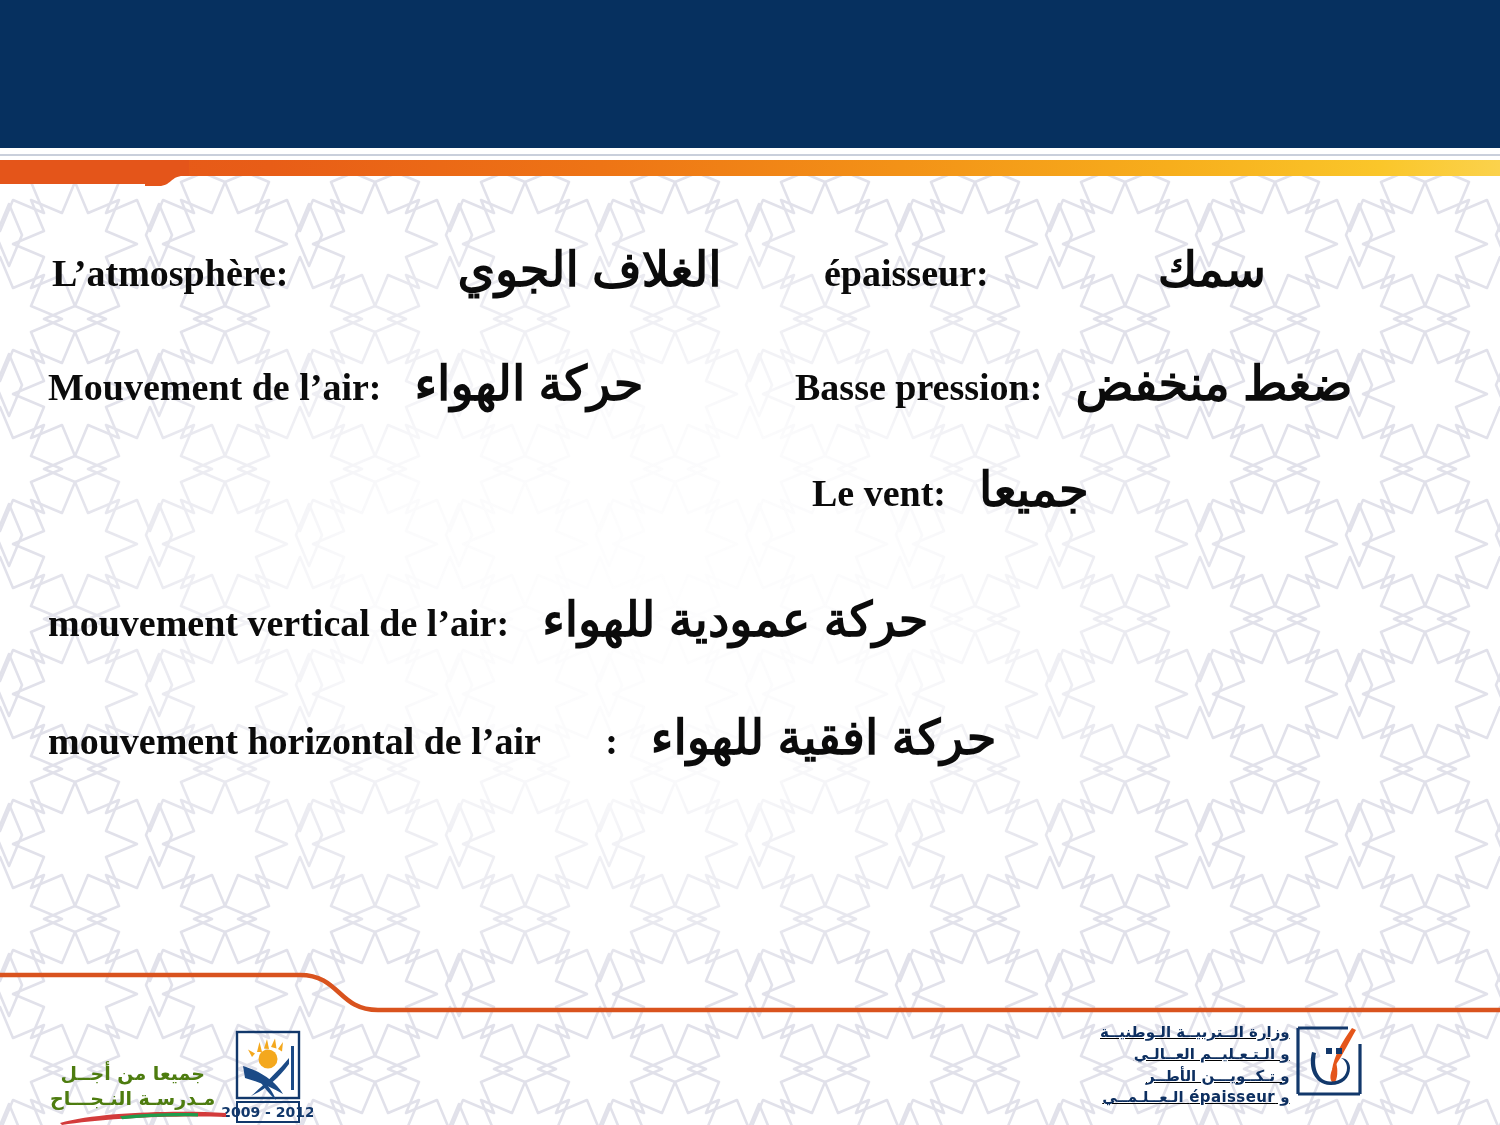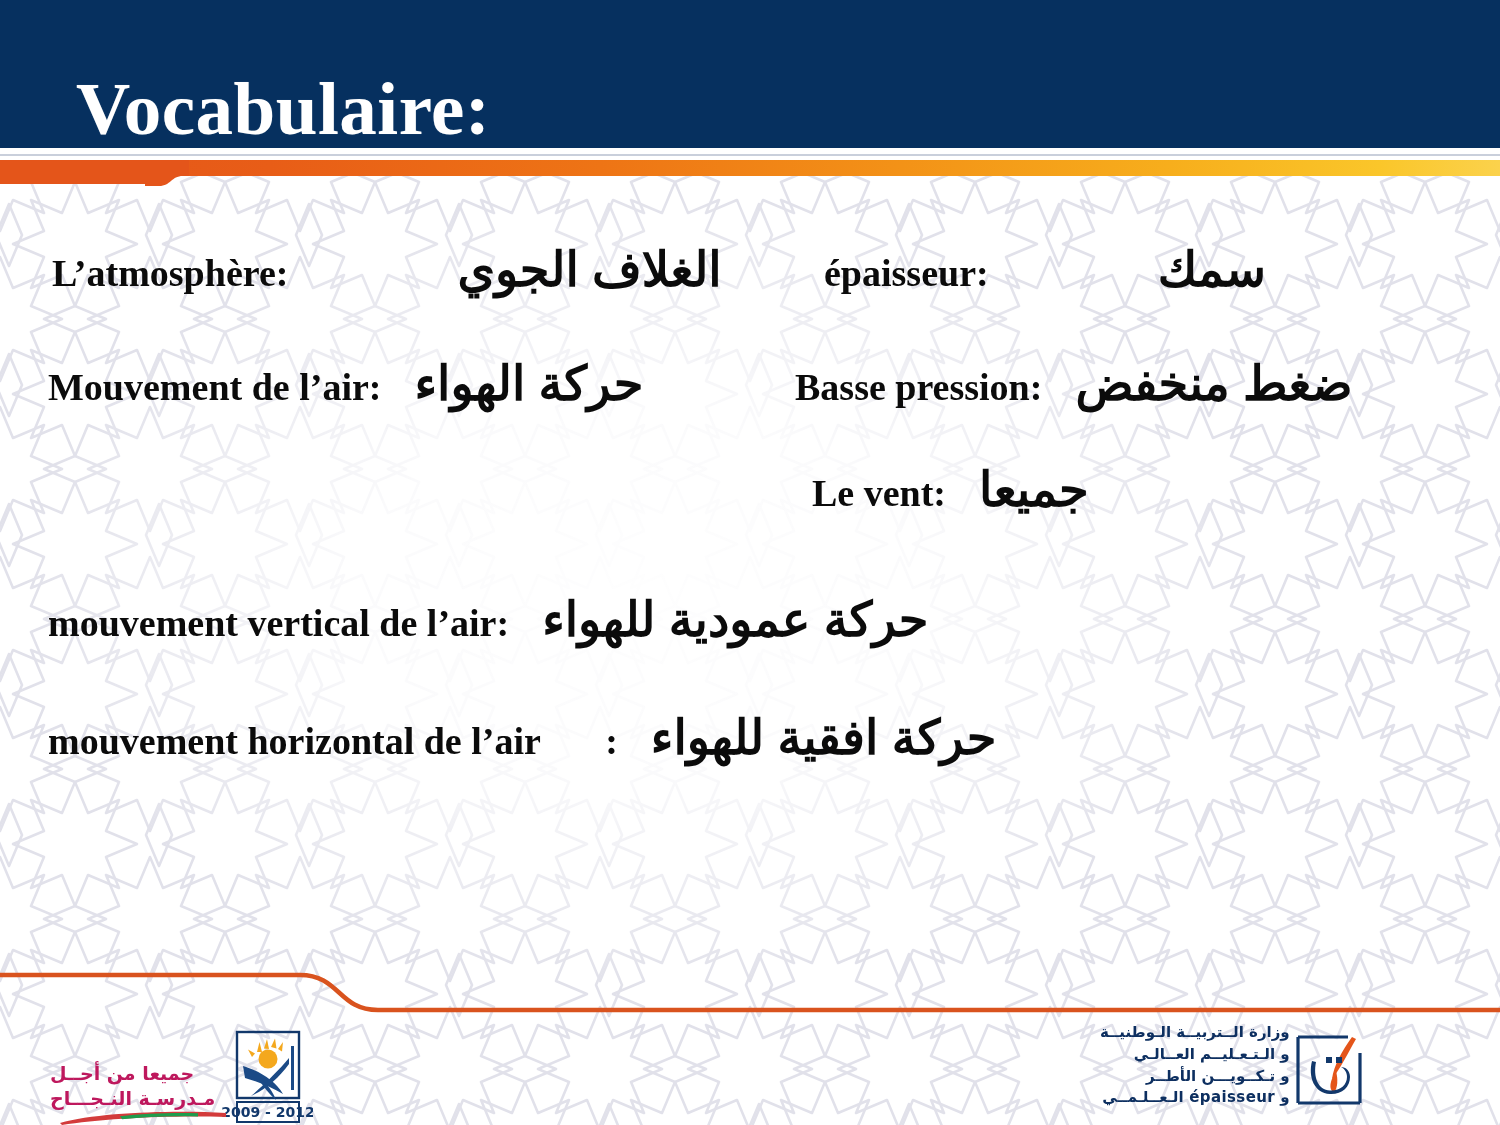--- a/index.html
+++ b/index.html
@@ -136,44 +136,45 @@
   
   .logo-school {
     position: absolute;
     left: 50px; top: 1030px;
     display: flex;
     align-items: flex-end;
     gap: 6px;
     z-index: 6;
   }
   .logo-school-text {
-    text-align: left;
+    text-align: center;
     direction: rtl;
-    color: #be185d;
+    color: #4d7c0f;
     font-family: "DejaVu Sans", "Liberation Sans", sans-serif;
     font-size: 19px;
     font-weight: bold;
     line-height: 1.35;
     letter-spacing: 1.2px;
     padding-bottom: 14px;
   }
   .logo-school-flag {
     position: absolute;
     left: 8px; bottom: 0px;
     width: 170px; height: 16px;
   }
 
   
   .logo-ministry {
     position: absolute;
     left: 1100px; top: 1022px;
     display: flex;
-    align-items: flex-end;
+    align-items: flex-start;
     gap: 0;
     z-index: 6;
+    text-decoration: underline;
   }
   .logo-ministry-text {
     direction: rtl;
     text-align: right;
     color: #0d2f60;
     font-family: "DejaVu Sans", "Liberation Sans", sans-serif;
     font-size: 15px;
     font-weight: bold;
     line-height: 1.45;
     letter-spacing: 0.4px;
@@ -204,21 +205,20 @@
         </g>
       </pattern>
     </defs>
     <rect x="0" y="0" width="1500" height="965" fill="#ffffff"></rect>
     <rect x="0" y="0" width="1500" height="965" fill="url(#star-tile)"></rect>
   </svg>
   <div class="bg-fade"></div>
 
   <div class="header-band"></div>
   <div class="header-hairline"></div>
-  <h1 class="header-title">Vocabulaire:</h1>
 
   <div class="orange-rule-thin"></div>
   <div class="orange-rule-thick"></div>
   <svg class="orange-rule-curve" viewBox="0 0 44 26" preserveAspectRatio="none" aria-hidden="true">
     <path d="M0,26 L14,26 C26,26 26,16 38,16 L44,16 L44,0 L0,0 Z" fill="#E4551A"></path>
   </svg>
 
   <div class="content">
 
     <div class="vocab-line r1l">

